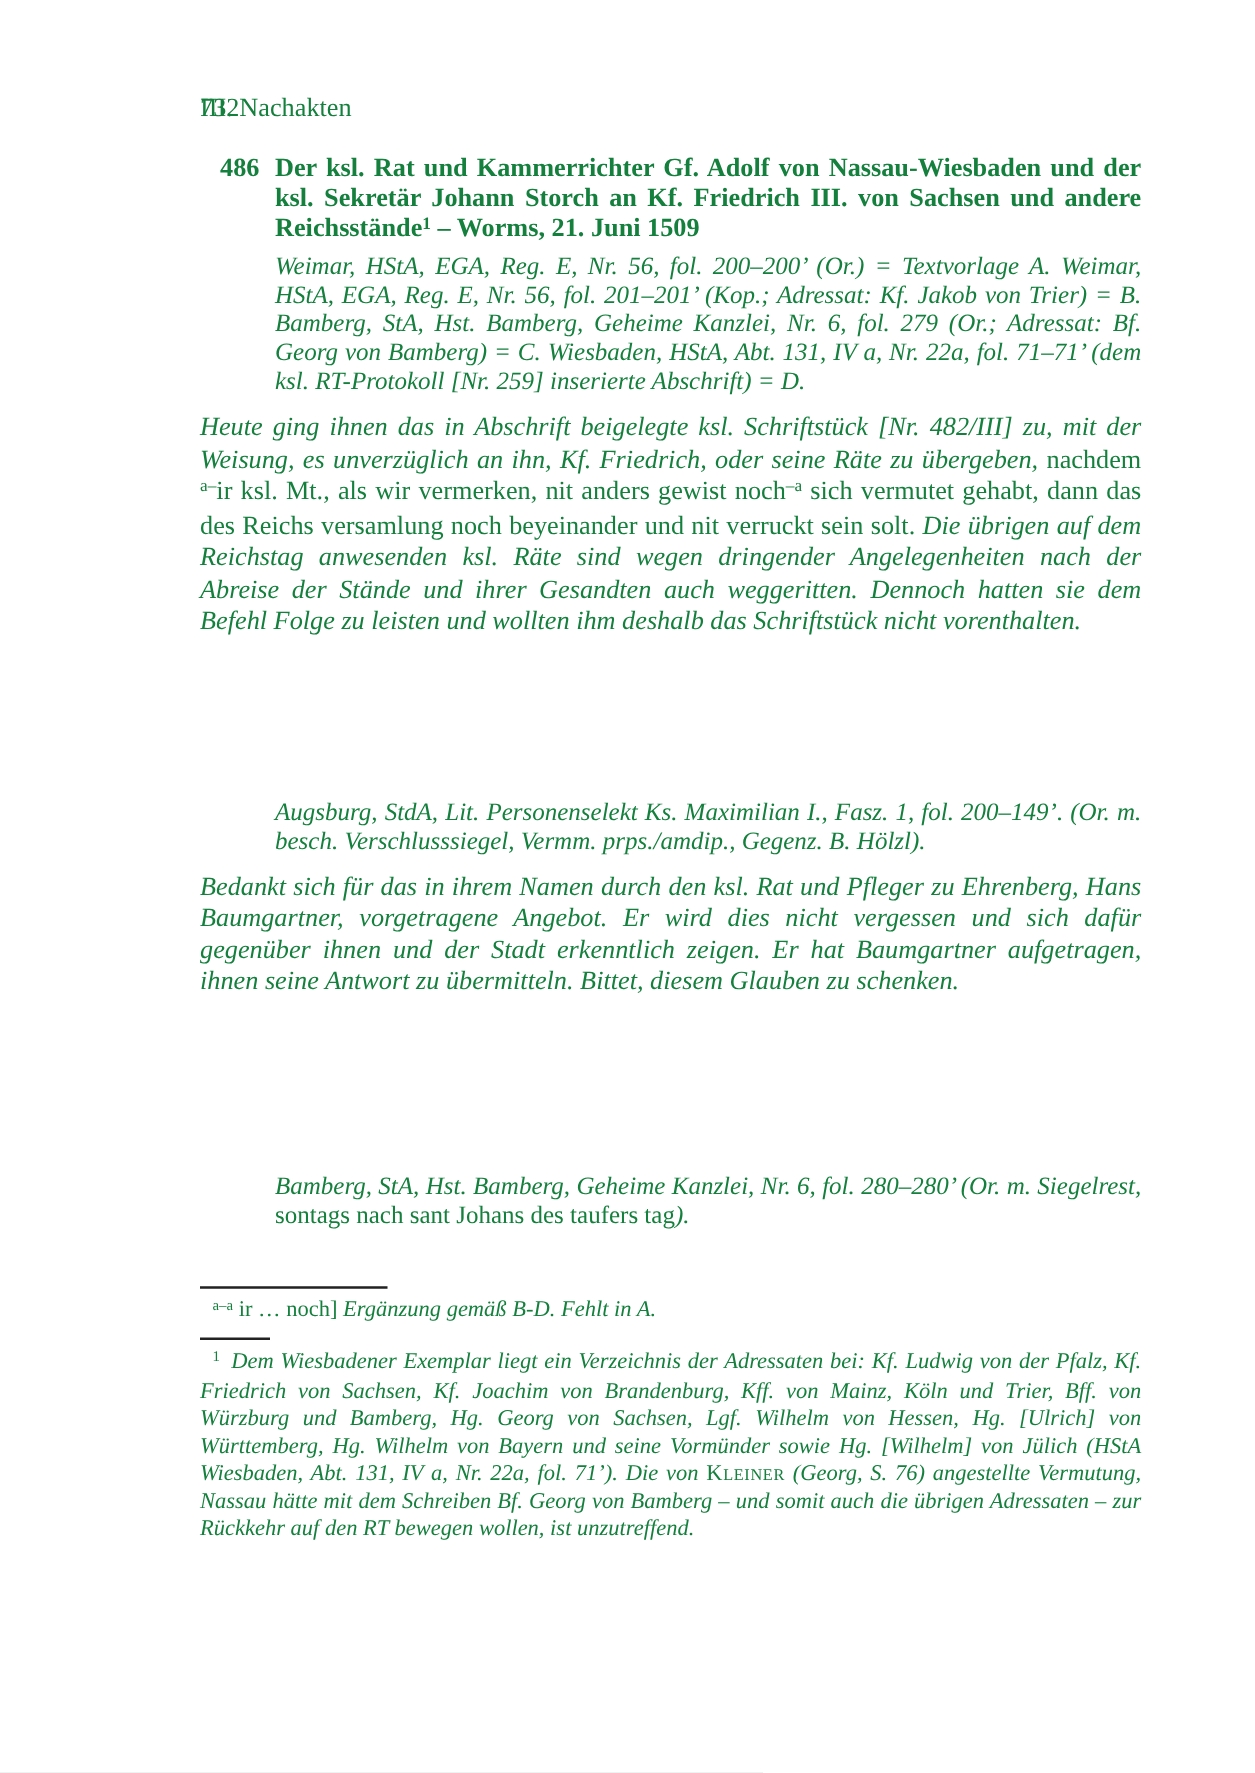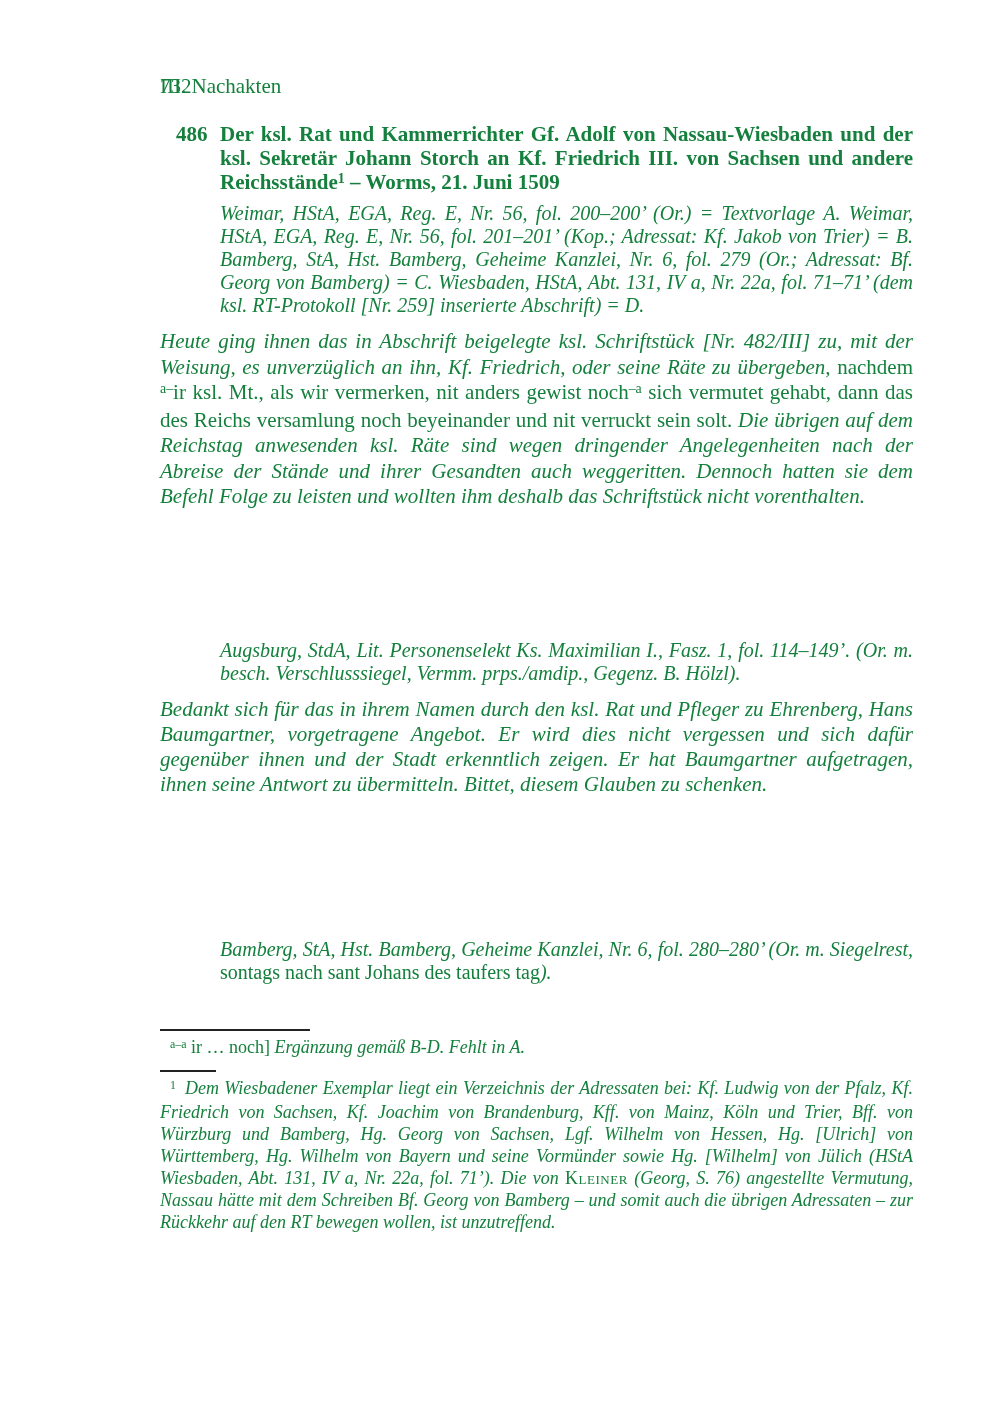--- a/index.html
+++ b/index.html
@@ -103,21 +103,21 @@
       <span class="running-title">III. Nachakten</span>
     </div>
 
     <div class="block indented entry-head" style="top:122px;">
       <span class="entry-number">486</span>
       <span><span class="run-d">Der ksl. Rat und Kammerrichter Gf. Adolf von Nassau-Wiesbaden und der ksl. Sekretär Johann Storch an Kf. Friedrich III. von Sachsen und andere Reichsstände</span><span class="run-sup">1</span><span class="run-d"> – Worms, 21. Juni 1509</span></span>
     </div>
     <div class="block indented entry-source" style="top:202px;"><span class="run-i">Weimar, HStA, EGA, Reg. E, Nr. 56, fol. 200–200’ (Or.) = Textvorlage A. Weimar, HStA, EGA, Reg. E, Nr. 56, fol. 201–201’ (Kop.; Adressat: Kf. Jakob von Trier) = B. Bamberg, StA, Hst. Bamberg, Geheime Kanzlei, Nr. 6, fol. 279 (Or.; Adressat: Bf. Georg von Bamberg) = C. Wiesbaden, HStA, Abt. 131, IV a, Nr. 22a, fol. 71–71’ (dem ksl. RT-Protokoll [Nr. 259] inserierte Abschrift) = D.</span></div>
     <div class="block entry-summary" style="top:329px;"><span class="run-i">Heute ging ihnen das in Abschrift beigelegte ksl. Schriftstück [Nr. 482/III] zu, mit der Weisung, es unverzüglich an ihn, Kf. Friedrich, oder seine Räte zu übergeben, </span><span class="run-r">nachdem </span><span class="run-sup">a–</span><span class="run-r">ir ksl. Mt., als wir vermerken, nit anders gewist noch</span><span class="run-sup">–a</span><span class="run-r"> sich vermutet gehabt, dann das des Reichs versamlung noch beyeinander und nit verruckt sein solt. </span><span class="run-i">Die übrigen auf dem Reichstag anwesenden ksl. Räte sind wegen dringender Angelegenheiten nach der Abreise der Stände und ihrer Gesandten auch weggeritten. Dennoch hatten sie dem Befehl Folge zu leisten und wollten ihm deshalb das Schriftstück nicht vorenthalten.</span></div>
 
-    <div class="block indented entry-source" style="top:639px;"><span class="run-i">Augsburg, StdA, Lit. Personenselekt Ks. Maximilian I., Fasz. 1, fol. 114–149’. (Or. m. besch. Verschlusssiegel, Vermm. prps./amdip., Gegenz. B. Hölzl).</span></div>
+    <div class="block indented entry-source" style="top:639px;"><span class="run-i">Augsburg, StdA, Lit. Personenselekt Ks. Maximilian I., Fasz. 1, fol. 200–149’. (Or. m. besch. Verschlusssiegel, Vermm. prps./amdip., Gegenz. B. Hölzl).</span></div>
     <div class="block entry-summary" style="top:697px; line-height:25px;"><span class="run-i">Bedankt sich für das in ihrem Namen durch den ksl. Rat und Pfleger zu Ehrenberg, Hans Baumgartner, vorgetragene Angebot. Er wird dies nicht vergessen und sich dafür gegenüber ihnen und der Stadt erkenntlich zeigen. Er hat Baumgartner aufgetragen, ihnen seine Antwort zu übermitteln. Bittet, diesem Glauben zu schenken.</span></div>
 
     <div class="block indented entry-source" style="top:899px;margin-top:39px;"><span class="run-i">Bamberg, StA, Hst. Bamberg, Geheime Kanzlei, Nr. 6, fol. 280–280’ (Or. m. Siegelrest, </span><span class="run-r">sontags nach sant Johans des taufers tag</span><span class="run-i">).</span></div>
 
     <div class="fn-rule rule-apparatus"></div>
     <div class="block apparatus"><span class="run-sup">a–a</span><span class="run-r"> ir … noch] </span><span class="run-i">Ergänzung gemäß B-D. Fehlt in A.</span></div>
     <div class="fn-rule rule-note"></div>
     <div class="block footnote"><span class="run-sup">1</span><span class="run-i"> Dem Wiesbadener Exemplar liegt ein Verzeichnis der Adressaten bei: Kf. Ludwig von der Pfalz, Kf. Friedrich von Sachsen, Kf. Joachim von Brandenburg, Kff. von Mainz, Köln und Trier, Bff. von Würzburg und Bamberg, Hg. Georg von Sachsen, Lgf. Wilhelm von Hessen, Hg. [Ulrich] von Württemberg, Hg. Wilhelm von Bayern und seine Vormünder sowie Hg. [Wilhelm] von Jülich (HStA Wiesbaden, Abt. 131, IV a, Nr. 22a, fol. 71’). Die von </span><span class="run-sc">Kleiner</span><span class="run-i"> (Georg, S. 76) angestellte Vermutung, Nassau hätte mit dem Schreiben Bf. Georg von Bamberg – und somit auch die übrigen Adressaten – zur Rückkehr auf den RT bewegen wollen, ist unzutreffend.</span></div>
 
   </div>

